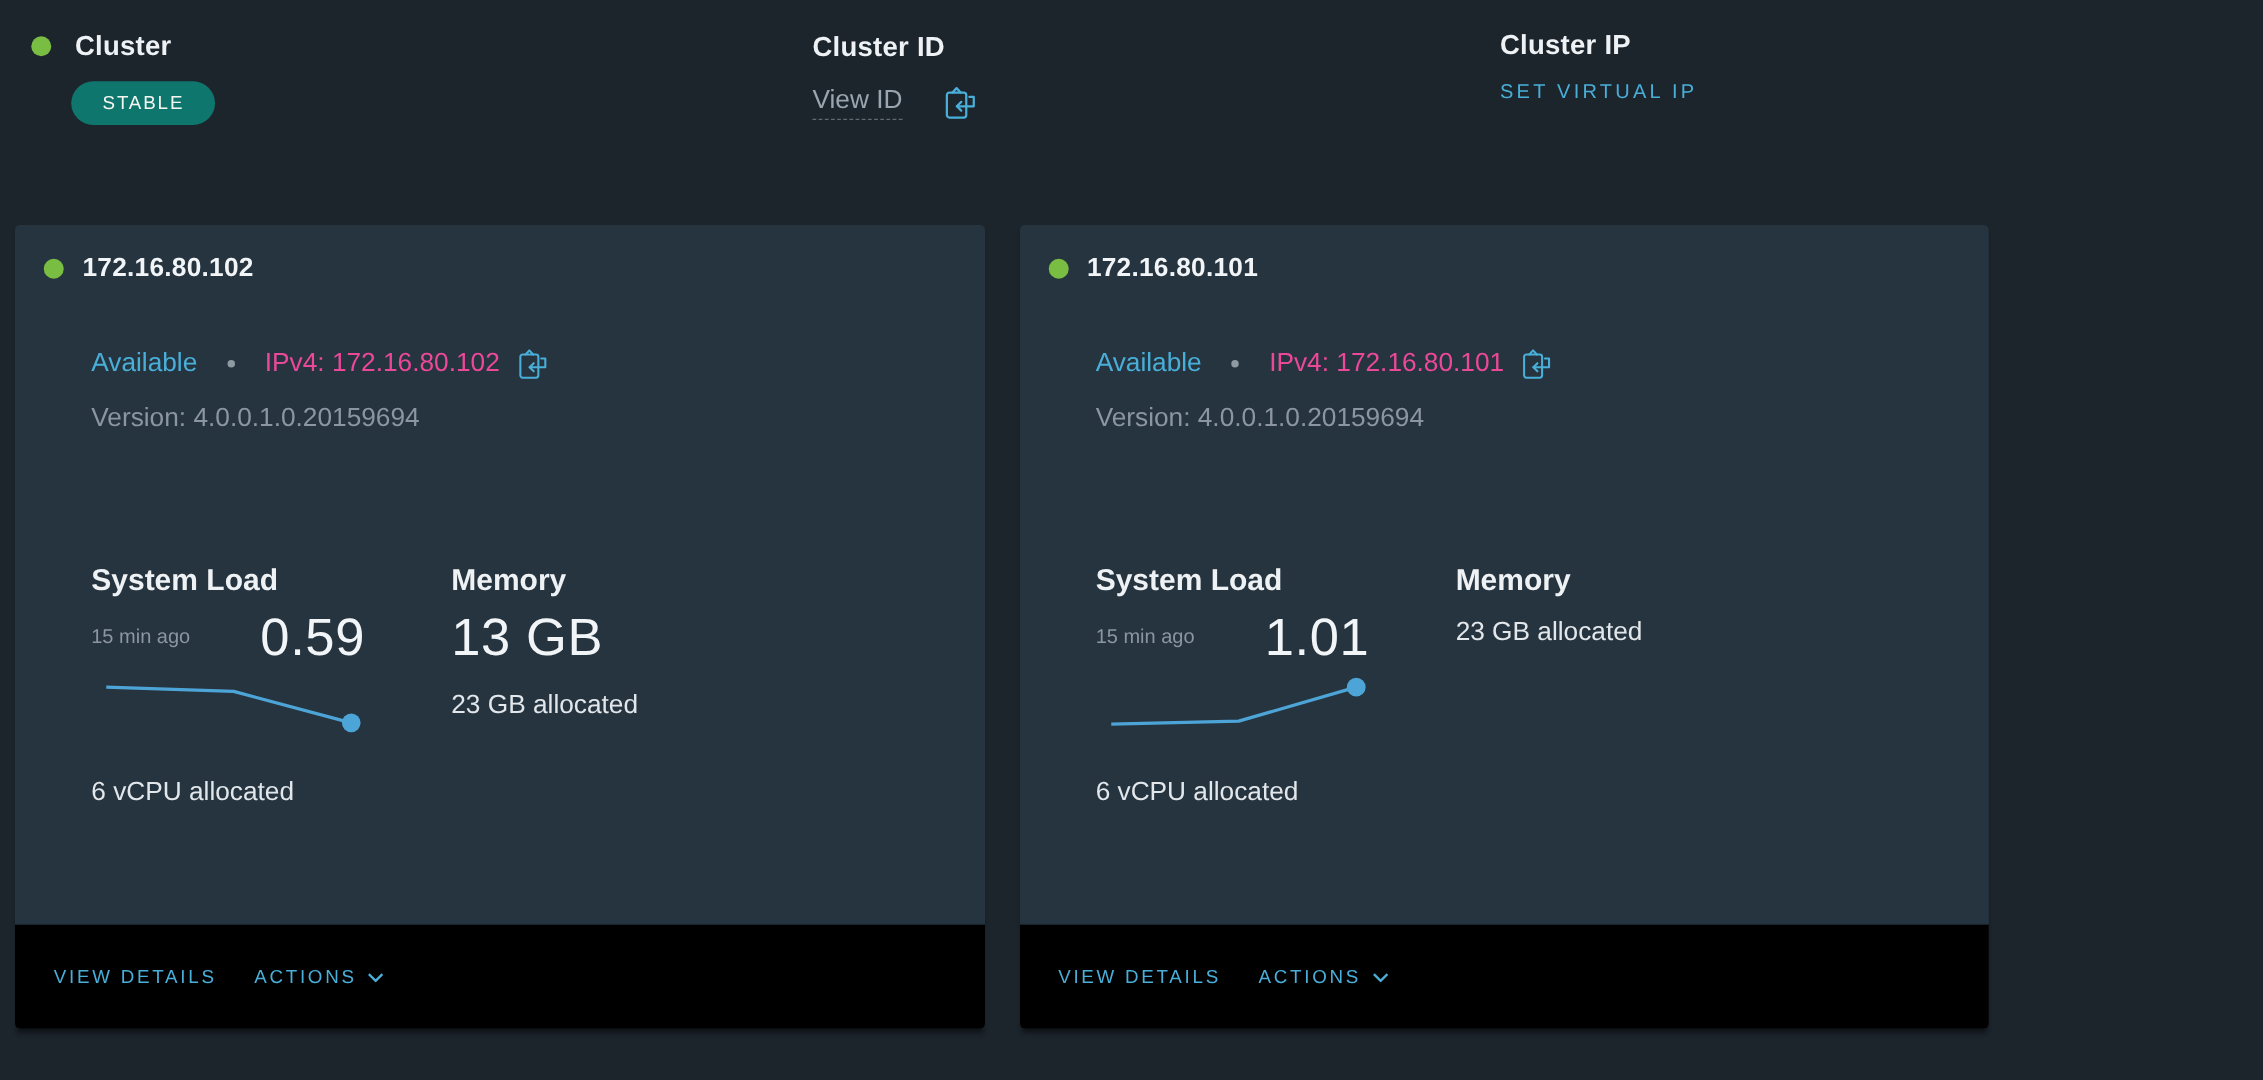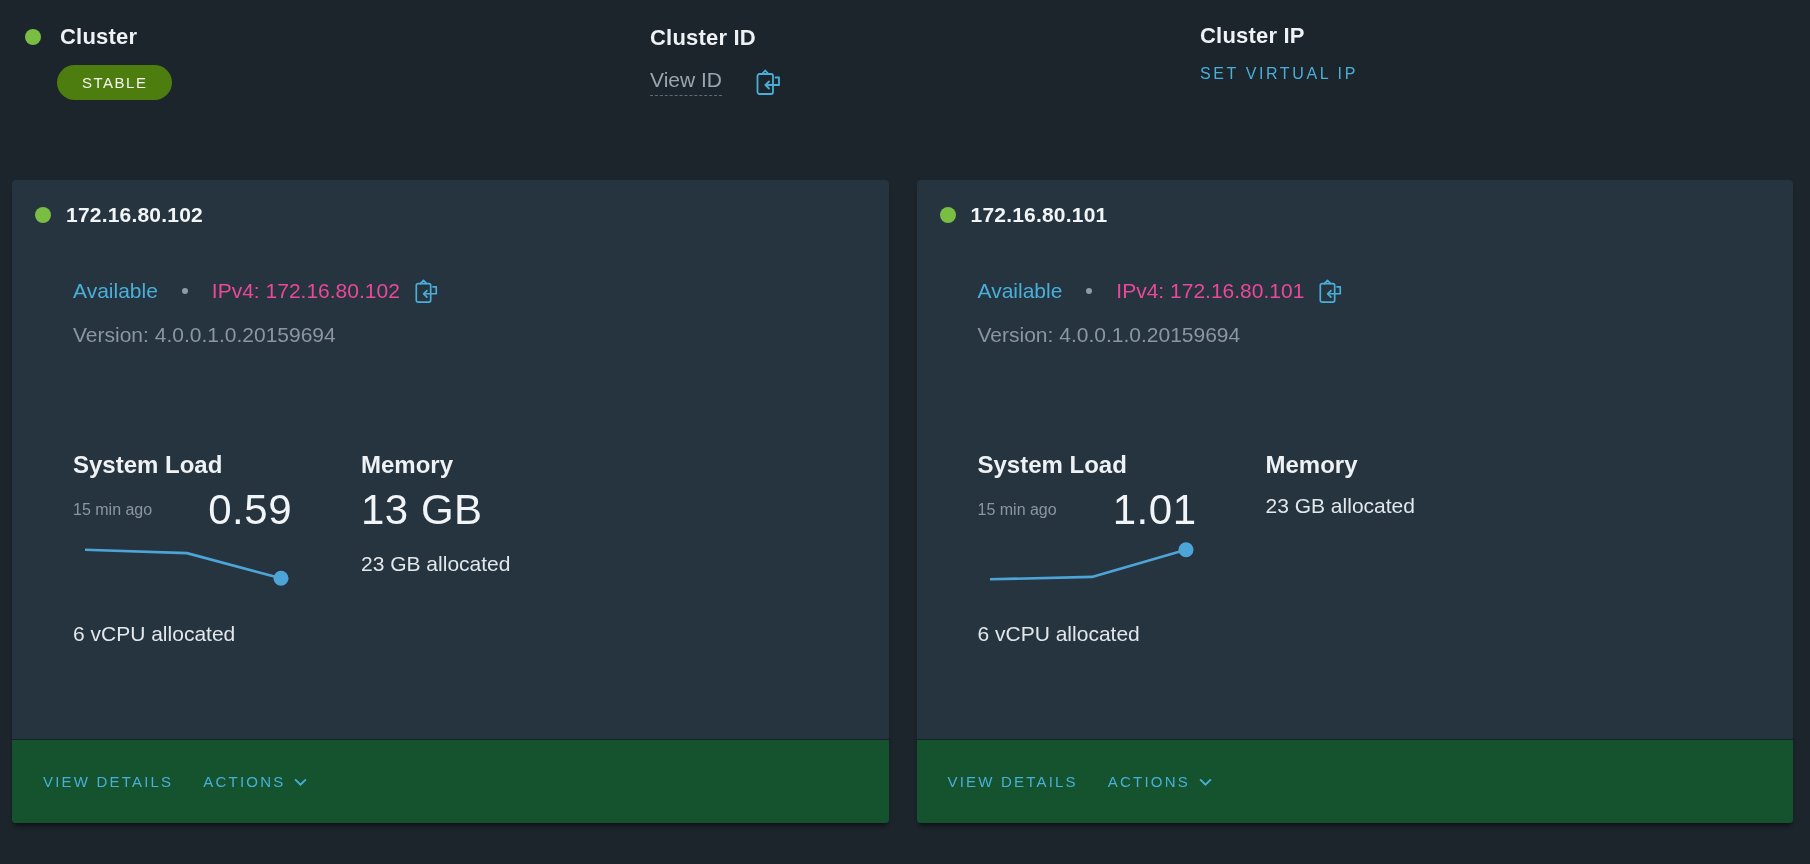--- a/index.html
+++ b/index.html
@@ -14,42 +14,42 @@
   
   .top-cluster { position:absolute; left:25px; top:24px; display:flex; align-items:center; gap:19px; }
   .dot { width:16px; height:16px; border-radius:50%; flex:0 0 auto; }
   .dot.green { background:#79bd42; }
   .dot.gray  { background:#909ca4; }
   .overview-h { font-size:22px; font-weight:600; color:#eef2f5; letter-spacing:.2px; }
 
   .stable-badge {
     position:absolute; left:57px; top:65px;
     height:35px; line-height:35px; padding:0 25px;
-    background:#4d7c0f; color:#f4f7f1;
+    background:#0f766e; color:#f4f7f1;
     border-radius:17.5px; font-size:15px; font-weight:500; letter-spacing:1.5px;
   }
 
   .clusterid-label { position:absolute; left:650px; top:25px; }
   .viewid-row { position:absolute; left:650px; top:68px; display:flex; align-items:flex-start; }
   .viewid-link {
     font-size:21px; color:#9aa6af; text-decoration:none; cursor:pointer;
     border-bottom:1px dashed #5f6b74; padding-bottom:3px;
   }
   .copy-btn { margin-left:33px; width:27px; height:28px; cursor:pointer; display:inline-block; }
   .copy-btn svg { width:100%; height:100%; }
 
   .vip-label { position:absolute; left:1200px; top:23px; }
   .vip-link {
     position:absolute; left:1200px; top:65px;
     font-size:16px; letter-spacing:2.6px; font-weight:500;
     color:#49afd9; text-decoration:none; cursor:pointer;
   }
 
   
-  .cards { position:absolute; left:12px; top:180px; width:1781px; height:643px; display:flex; gap:28px; }
+  .cards { position:absolute; left:12px; top:180px; width:1579px; height:643px; display:flex; gap:28px; }
   .card {
     flex:1; position:relative; background:#26343f; border-radius:4px;
     box-shadow:0 5px 4px -2px rgba(0,0,0,.45);
   }
 
   .card-head { position:absolute; left:23px; top:23px; display:flex; align-items:center; gap:15px; }
   .card-title { font-size:21px; font-weight:600; color:#f2f5f7; letter-spacing:.2px; }
 
   .status-row { position:absolute; left:61px; top:98px; display:flex; align-items:center; font-size:21px; }
   .avail { color:#49afd9; }
@@ -66,21 +66,21 @@
   .load-row { margin-top:8px; height:48px; display:flex; align-items:center; justify-content:space-between; }
   .ago { font-size:16px; color:#8b96a0;text-align:center; }
   .big-num { font-size:42px; font-weight:300; color:#f2f5f7; letter-spacing:.5px; }
   .spark { display:block; margin:6px 0 0 10px; }
   .vcpu { margin-top:30px; font-size:21px; color:#e2e7eb; }
   .mem-val { margin-top:8px; height:50px; display:flex; align-items:flex-start; }
   .mem-alloc { margin-top:16px; font-size:21px; color:#e2e7eb; }
 
   .card-footer {
     position:absolute; left:0; right:0; bottom:0; height:84px;
-    background:#14532d; border-top:1px solid #17222b; border-radius:0 0 4px 4px;
+    background:#000000; border-top:1px solid #17222b; border-radius:0 0 4px 4px;
     display:flex; align-items:center; padding-left:31px; gap:30px;
   }
   .footer-link {
     font-size:15px; letter-spacing:2.2px; font-weight:500;
     color:#49afd9; text-decoration:none; cursor:pointer;
     display:inline-flex; align-items:center; gap:9px;
   }
   .chev { width:13px; height:8px; }
 
   

